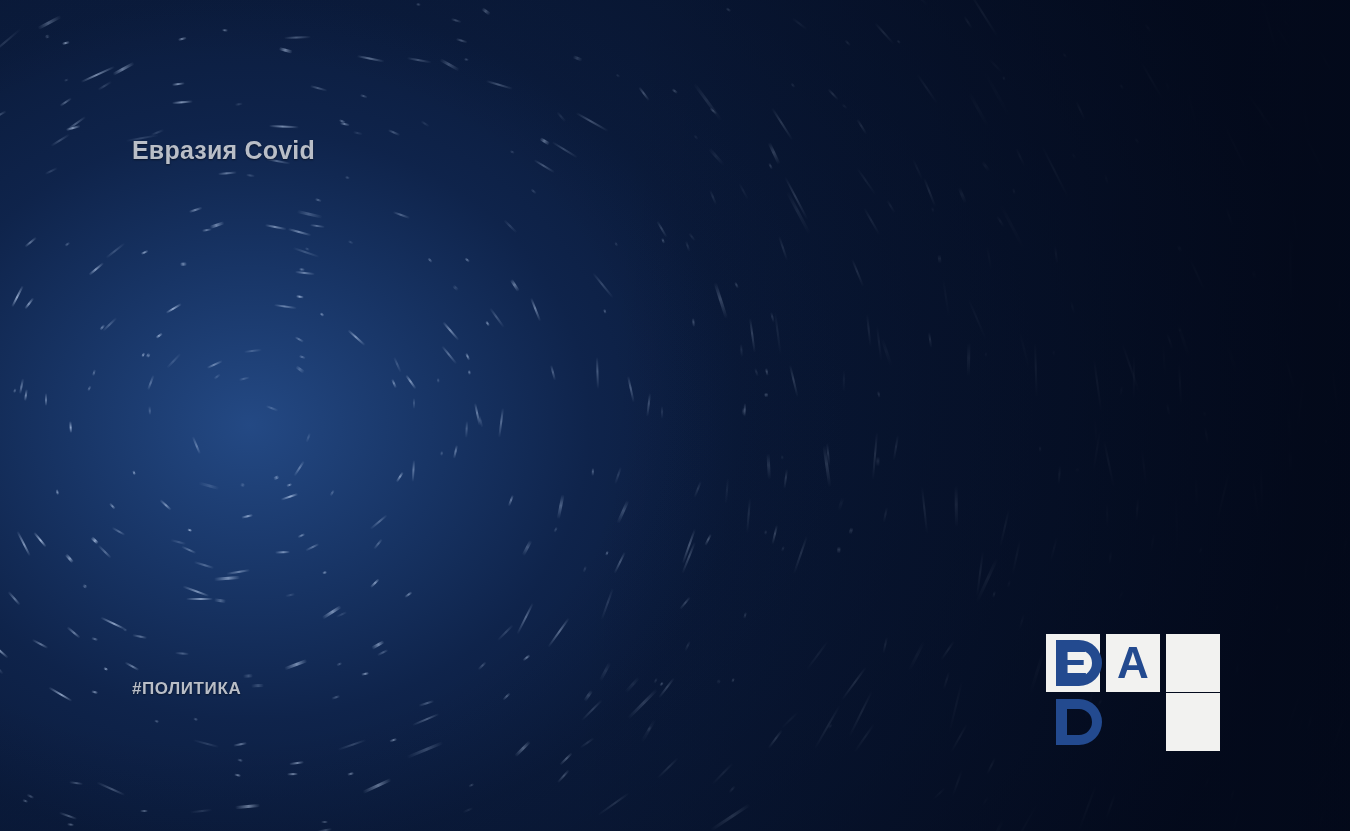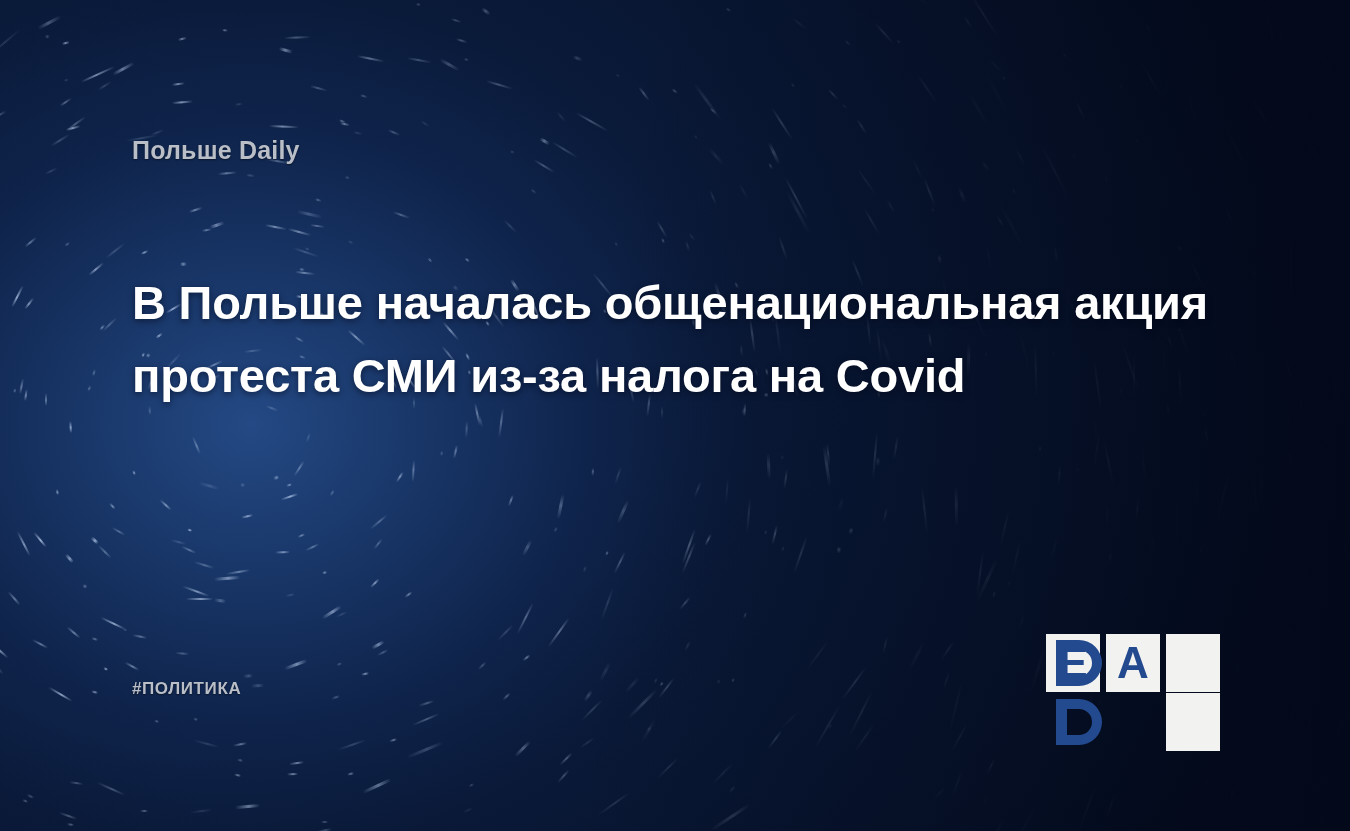--- a/index.html
+++ b/index.html
@@ -647,23 +647,22 @@
       <div class="trail" style="left: 47.8px; top: 647px; width: 17.7px; height: 2px; opacity: 0.496; transform: rotate(208deg);"></div>
       <div class="trail" style="left: 1135px; top: 137.1px; width: 6.5px; height: 2px; opacity: 0.122; transform: rotate(414.5deg);"></div>
       <div class="trail" style="left: 97.7px; top: 691.9px; width: 6.6px; height: 2px; opacity: 0.621; transform: rotate(194.7deg);"></div>
       <div class="trail" style="left: 744.8px; top: 401.8px; width: 13.6px; height: 2px; opacity: 0.337; transform: rotate(452deg);"></div>
       <div class="trail" style="left: 222.3px; top: 28.8px; width: 5.6px; height: 2px; opacity: 0.508; transform: rotate(367deg);"></div>
       <div class="trail" style="left: 871.6px; top: 690.1px; width: 51.2px; height: 2px; opacity: 0.223; transform: rotate(116.4deg);"></div>
       <div class="trail" style="left: 354.3px; top: 771.9px; width: 7px; height: 2px; opacity: 0.544; transform: rotate(165.4deg);"></div>
     </div>
   <div class="bg-layer bg-vignette"></div>
 
-  <div class="brand">Польше Daily</div>
-
-  <h1 class="headline">В Польше началась общенациональная акция протеста СМИ из-за налога на Covid</h1>
+  <div class="brand">Евразия Covid</div>
+
 
   <div class="hashtag">#ПОЛИТИКА</div>
 
   <div class="logo">
     <div class="logo-sq sq-e">
       <span class="logo-letter">E</span>
     </div>
     <div class="logo-sq sq-a">
       <span class="logo-letter">A</span>
     </div>

